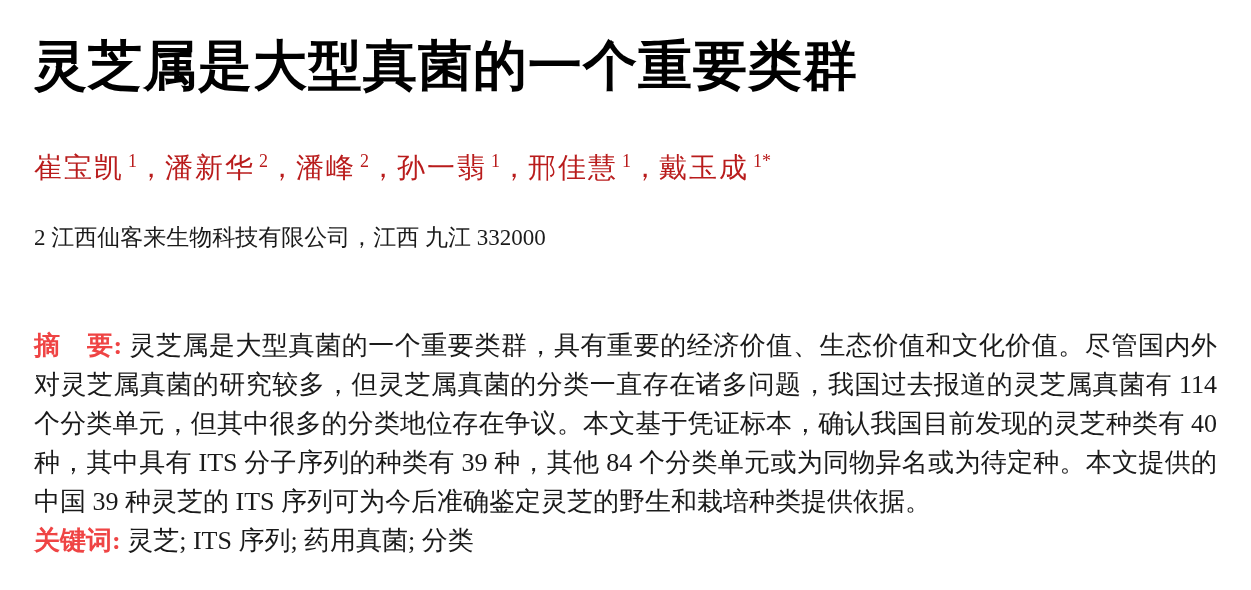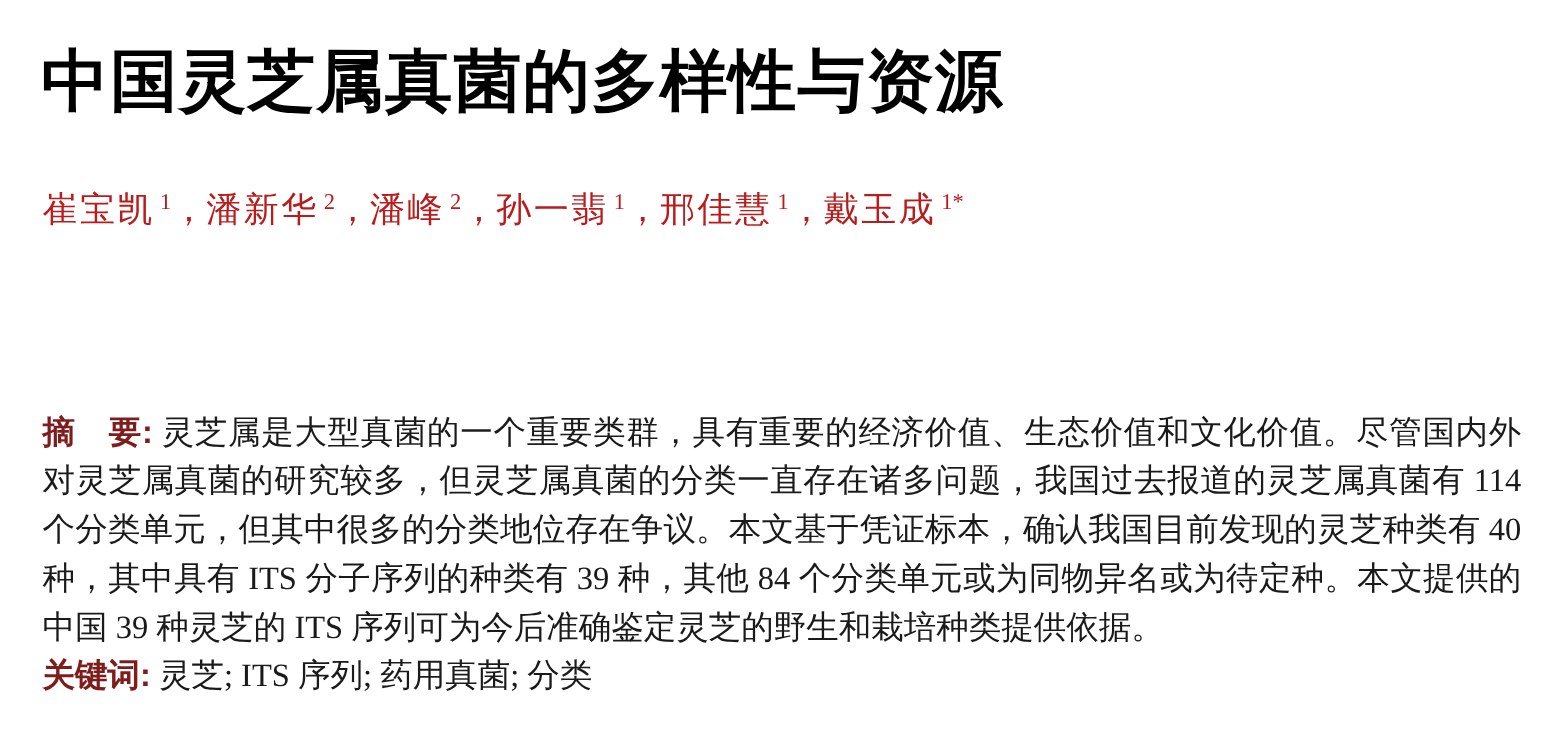--- a/index.html
+++ b/index.html
@@ -69,37 +69,38 @@
     color: #1a1a1a;
   }
   .text-block p {
     margin: 0;
   }
   .abstract {
     text-align: justify;
     text-justify: inter-ideograph;
   }
   .label {
-    font-family: Liberation Sans, sans-serif;
+    font-family: Liberation Serif, serif;
     font-weight: 700;
-    color: #7f1d1d;
+    color: #ef4444;
   }
 </style>
 </head>
 <body>
 
 <div class="page">
 
-  <h1 class="title">中国灵芝属真菌的多样性与资源</h1>
+  <h1 class="title">灵芝属是大型真菌的一个重要类群</h1>
 
   <div class="authors">
     <span><span>崔宝凯</span><sup>1</sup><span class="sep">，</span></span><span><span>潘新华</span><sup>2</sup><span class="sep">，</span></span><span><span>潘峰</span><sup>2</sup><span class="sep">，</span></span><span><span>孙一翡</span><sup>1</sup><span class="sep">，</span></span><span><span>邢佳慧</span><sup>1</sup><span class="sep">，</span></span><span><span>戴玉成</span><sup>1*</sup></span>
   </div>
 
   <div class="affiliations">
+    <div>2 江西仙客来生物科技有限公司，江西 九江 332000</div>
   </div>
 
   <div class="text-block">
     <p class="abstract"><span class="label">摘　要:</span> <span>灵芝属是大型真菌的一个重要类群，具有重要的经济价值、生态价值和文化价值。尽管国内外对灵芝属真菌的研究较多，但灵芝属真菌的分类一直存在诸多问题，我国过去报道的灵芝属真菌有 114 个分类单元，但其中很多的分类地位存在争议。本文基于凭证标本，确认我国目前发现的灵芝种类有 40 种，其中具有 ITS 分子序列的种类有 39 种，其他 84 个分类单元或为同物异名或为待定种。本文提供的中国 39 种灵芝的 ITS 序列可为今后准确鉴定灵芝的野生和栽培种类提供依据。</span></p>
     <p class="keywords"><span class="label">关键词:</span> <span>灵芝; ITS 序列; 药用真菌; 分类</span></p>
   </div>
 
 </div>
 
 </body></html>

